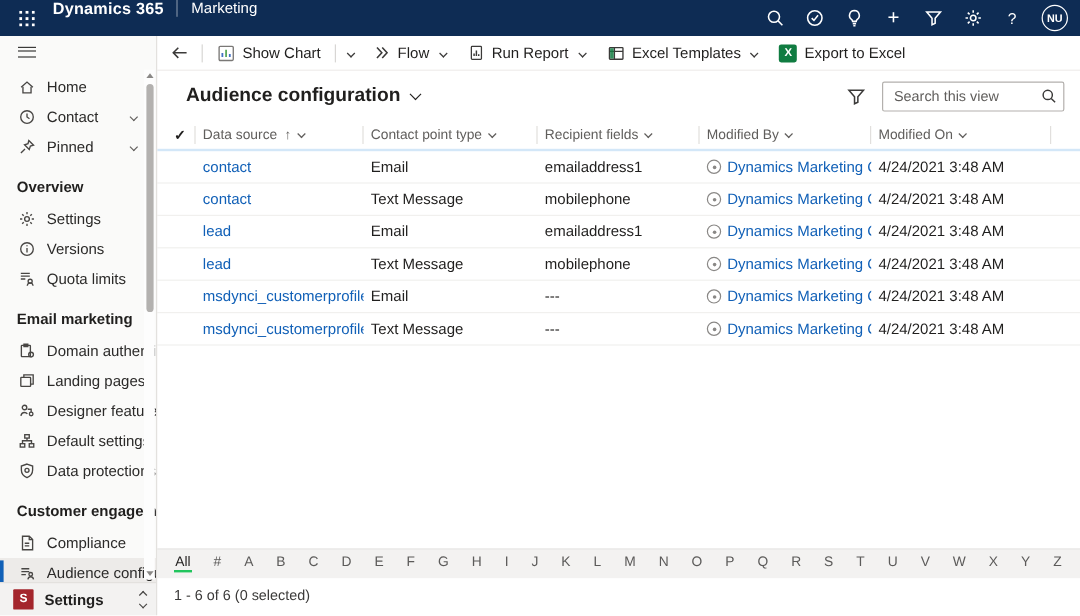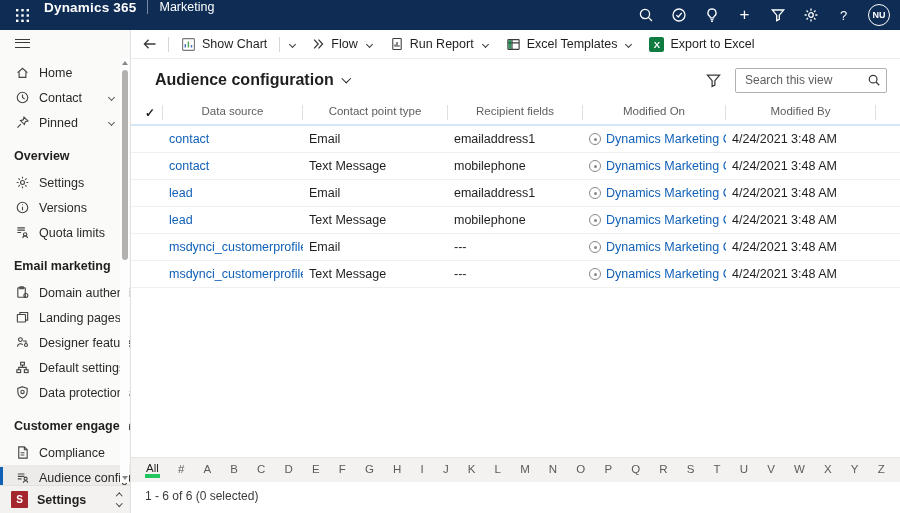--- a/index.html
+++ b/index.html
@@ -72,37 +72,37 @@
   .viewbar-right { margin-left:auto; display:flex; align-items:center; gap:13px; }
   .funnel-btn { display:flex; align-items:center; color:#3b3a39; cursor:pointer; }
   .searchbox { position:relative; }
   .searchbox input { width:152px; height:25px; border:1px solid #b3b0ad; border-radius:2px; font-size:12px; font-family:inherit; color:#201f1e; padding:0 26px 0 9px; outline:none; background:#fff; }
   .searchbox input::placeholder { color:#605e5c; }
   .search-mag { position:absolute; right:6px; top:5px; color:#3b3a39; pointer-events:auto; cursor:pointer; }
 
   .grid { display:flex; flex-direction:column; }
   .gcols { display:grid; grid-template-columns:20px 140px 145px 135px 143px 150px 1fr; padding-left:12px; align-items:center; }
   .ghead { height:25px; border-bottom:2px solid #d3e7f8; font-size:11.5px; color:#605e5c; }
-  .gh-cell { display:flex; align-items:center; gap:6px; padding:0 6px; height:15px; border-right:1px solid #e1dfdd; cursor:pointer; white-space:nowrap; overflow:hidden;flex-direction:column; }
+  .gh-cell { display:flex; align-items:center; gap:6px; padding:0 6px; height:15px; border-right:1px solid #e1dfdd; cursor:pointer; white-space:nowrap; overflow:hidden; }
   .gh-cell .chev { width:4.5px; height:4.5px; border-width:1.1px; margin-top:-2px; color:#605e5c; }
   .gh-check { border-right:1px solid #e1dfdd; height:15px; display:flex; align-items:center; padding-left:2px; font-size:12px; color:#201f1e; font-weight:700; cursor:pointer; }
   .sort-ind { font-size:11px; color:#605e5c; }
   .gh-pad { height:15px; }
   .grow { height:27px; border-bottom:1px solid #f1f0ee; font-size:12.5px; cursor:pointer; }
   .gcell { padding:0 6px; white-space:nowrap; overflow:hidden; }
   .glink { color:#1160b7; cursor:pointer; }
   .gby { display:flex; align-items:center; gap:5px; padding:0 6px; white-space:nowrap; overflow:hidden; }
   .rec-ic { flex:0 0 12px; width:12px; height:12px; border:1px solid #8a8886; border-radius:50%; position:relative; }
   .rec-ic::after { content:""; position:absolute; left:3.5px; top:3.5px; width:3px; height:3px; border-radius:50%; background:#8a8886; }
 
   .spacer { flex:1; }
 
   .alphabar { height:25px; flex:0 0 25px; background:#f3f2f1; border-top:1px solid #e8e6e4; display:flex; align-items:center; justify-content:space-between; padding:0 14px; }
   .alpha { font-size:11.5px; color:#5c5b5a; cursor:pointer; padding:1px 1px 2px; line-height:1; }
-  .alpha.active { color:#201f1e; border-bottom:4px solid #22c55e; padding-bottom:0; }
+  .alpha.active { color:#201f1e; border-bottom:2px solid #22c55e; padding-bottom:0; }
 
   .statusbar { height:31px; flex:0 0 31px; display:flex; align-items:flex-start; padding:7px 14px 0; font-size:12px; color:#3b3a39; background:#fff; }
 </style>
 </head>
 <body>
 
 <div class="app">
 
   <header class="topbar">
     <div class="waffle">
@@ -426,25 +426,25 @@
           </span>
           <span class="gh-cell">
             <span>Contact point type</span>
             <span class="chev"></span>
           </span>
           <span class="gh-cell">
             <span>Recipient fields</span>
             <span class="chev"></span>
           </span>
           <span class="gh-cell">
+            <span>Modified By</span>
+            <span class="chev"></span>
+          </span>
+          <span class="gh-cell">
             <span>Modified On</span>
-            <span class="chev"></span>
-          </span>
-          <span class="gh-cell">
-            <span>Modified By</span>
             <span class="chev"></span>
           </span>
           <span class="gh-pad"></span>
         </div>
 
         <div class="gcols grow">
           <span class="gcell"></span>
           <span class="gcell glink">contact</span>
           <span class="gcell">Email</span>
           <span class="gcell">emailaddress1</span>

